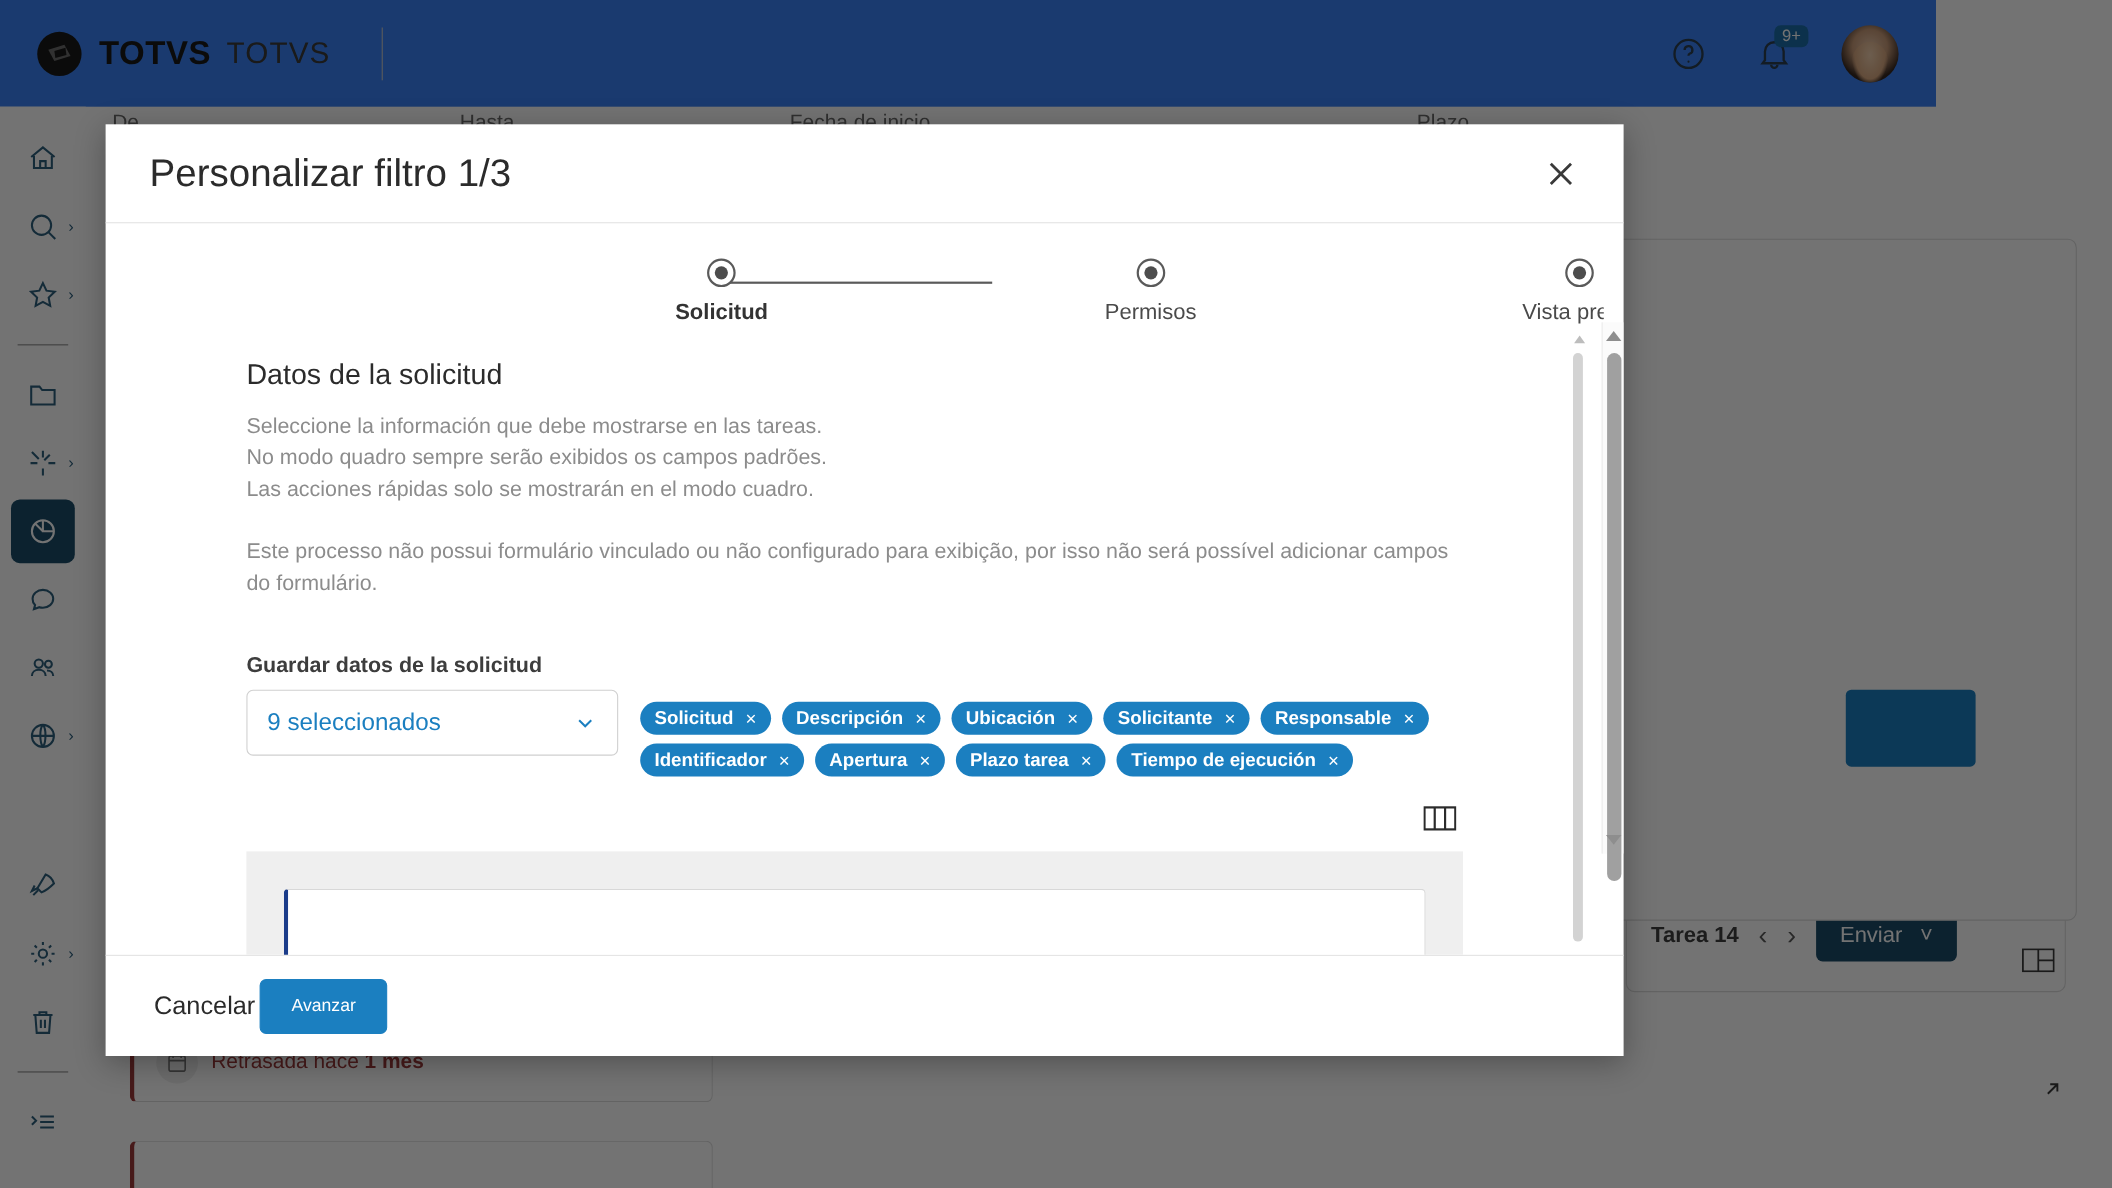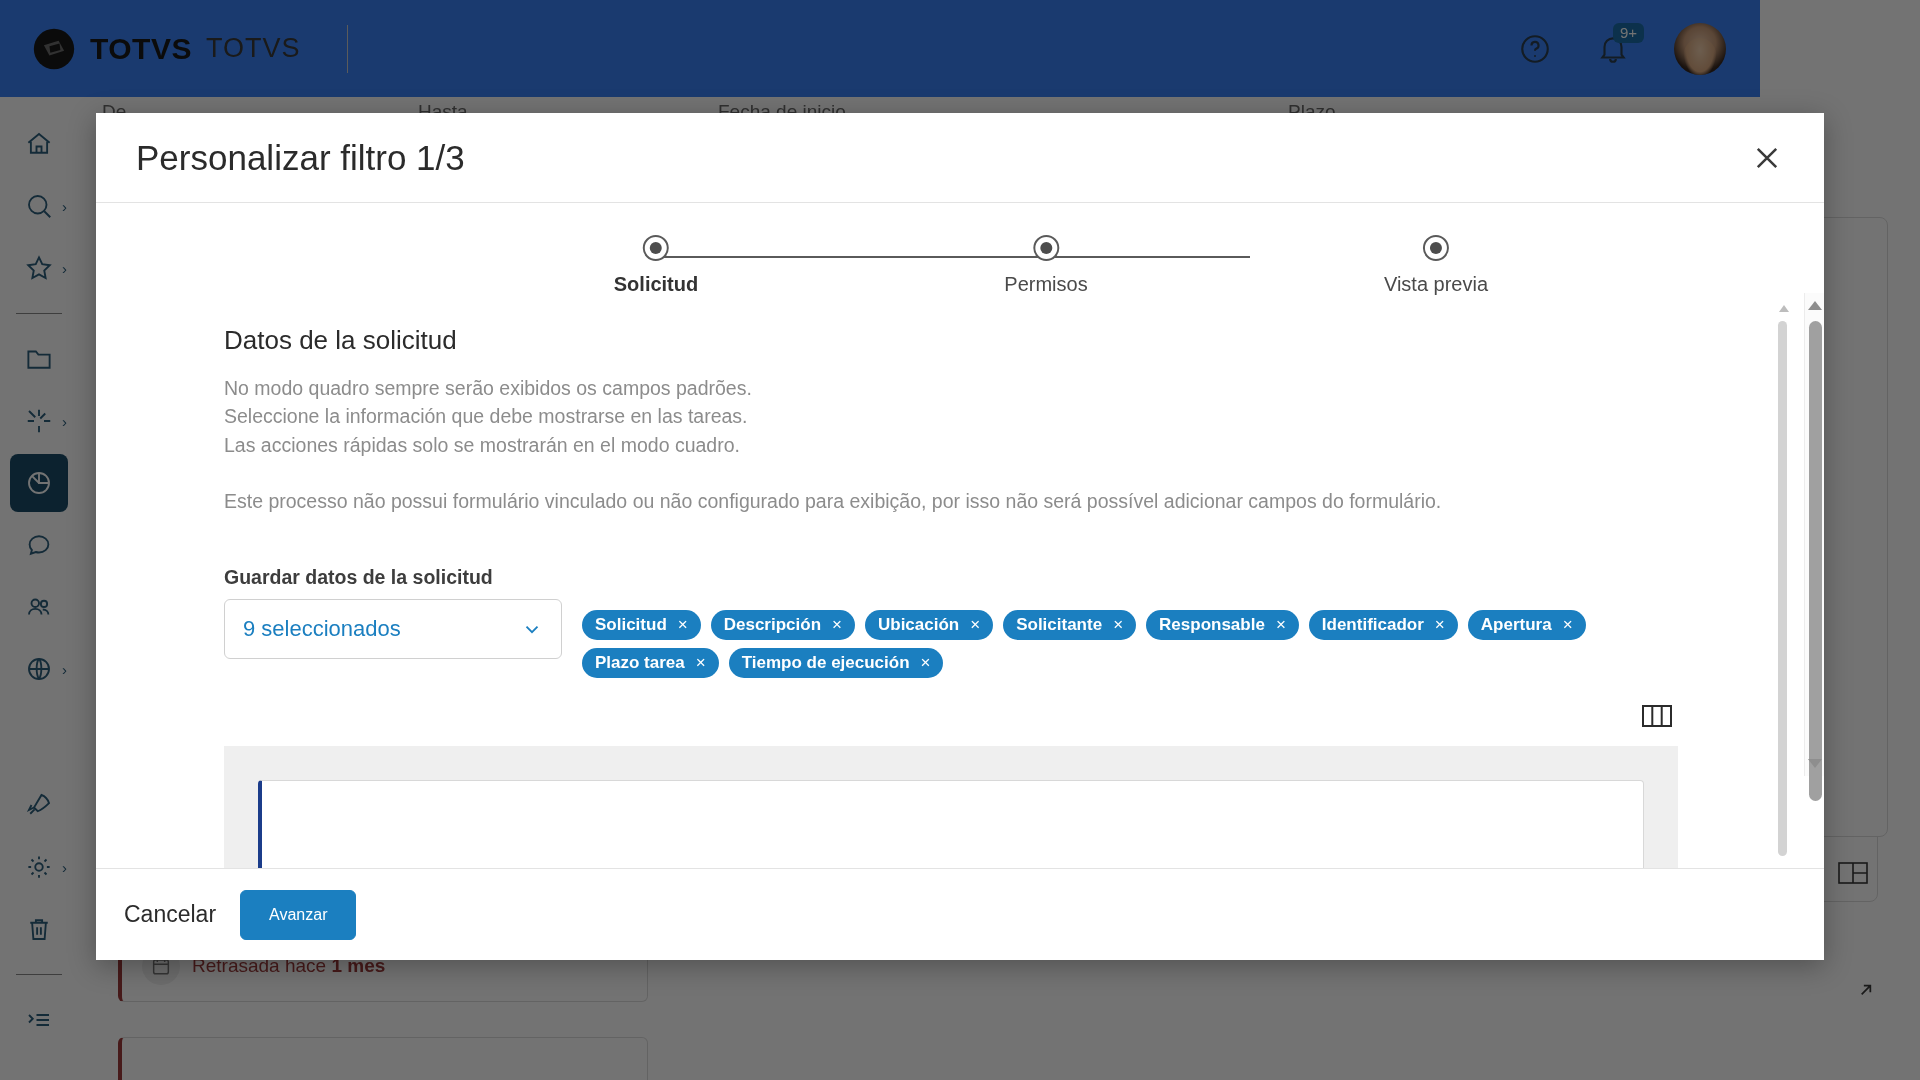--- a/index.html
+++ b/index.html
@@ -95,21 +95,21 @@
   .bg-blue-box {
     position: absolute; background: #1b7fc0; border-radius: 5px;
   }
   .bg-mini-icon { position: absolute; color: #3a3a3a; }
 
   
   #overlay { position: absolute; inset: 0; background: rgba(0,0,0,0.55); }
 
   
   #modal {
-    position: absolute; left: 96px; top: 113px; width: 1728px; height: 847px;
+    position: absolute; left: 96px; top: 113px; width: 1380px; height: 847px;
     background: #ffffff; box-shadow: 0 6px 26px rgba(0,0,0,.3);
     display: flex; flex-direction: column;
   }
   .modal-header {
     height: 90px; flex: 0 0 90px; border-bottom: 1px solid #e3e3e3;
     display: flex; align-items: center; padding: 0 40px;
   }
   .modal-title { font-size: 35px; color: #2b2b2b; font-weight: 400; }
   .modal-close { margin-left: auto; width: 34px; height: 34px; color: #3a3a3a; cursor: pointer; }
 
@@ -191,21 +191,21 @@
   .os-arrow.up { top: 8px; border-bottom: 9px solid #8e8e8e; }
   .os-arrow.down { bottom: 8px; border-top: 9px solid #8e8e8e; }
   .os-thumb {
     position: absolute; left: 4px; top: 28px; width: 13px; height: 480px;
     background: #a0a0a0; border-radius: 7px; cursor: pointer;
   }
 
   
   .modal-footer {
     height: 92px; flex: 0 0 92px; border-top: 1px solid #e3e3e3;
-    display: flex; align-items: center; padding: 0 24px; gap: 20px;
+    display: flex; align-items: center; padding: 0 40px; 
   }
   .btn-text {
     background: none; border: none; font-size: 23px; color: #2b2b2b;
     font-family: inherit; cursor: pointer; padding: 8px 4px;
   }
   .btn-outline {
     margin-left: auto; background: #ffffff; border: 1px solid #1b7fc0; color: #1b7fc0;
     border-radius: 6px; font-size: 23px; font-family: inherit; padding: 15px 28px; cursor: pointer;
   }
   .btn-primary {
@@ -434,22 +434,22 @@
         <div class="step" style="left:1340px;">
           <div class="step-dot">
               <i></i>
             </div>
           <span class="step-label">Vista previa</span>
         </div>
       </div>
 
       <div class="section">
         <div class="section-title">Datos de la solicitud</div>
+        <div class="section-line">Seleccione la información que debe mostrarse en las tareas.</div>
         <div class="section-line">No modo quadro sempre serão exibidos os campos padrões.</div>
-        <div class="section-line">Seleccione la información que debe mostrarse en las tareas.</div>
         <div class="section-line">Las acciones rápidas solo se mostrarán en el modo cuadro.</div>
         <div class="section-gap"></div>
         <div class="section-line">Este processo não possui formulário vinculado ou não configurado para exibição, por isso não será possível adicionar campos do formulário.</div>
 
         <div class="field-label">Guardar datos de la solicitud</div>
 
         <div class="picker-row">
           <div class="select-box">
             <span class="select-value">9 seleccionados</span>
             <svg class="select-caret" viewBox="0 0 24 24" fill="none" stroke="currentColor" stroke-width="2">

